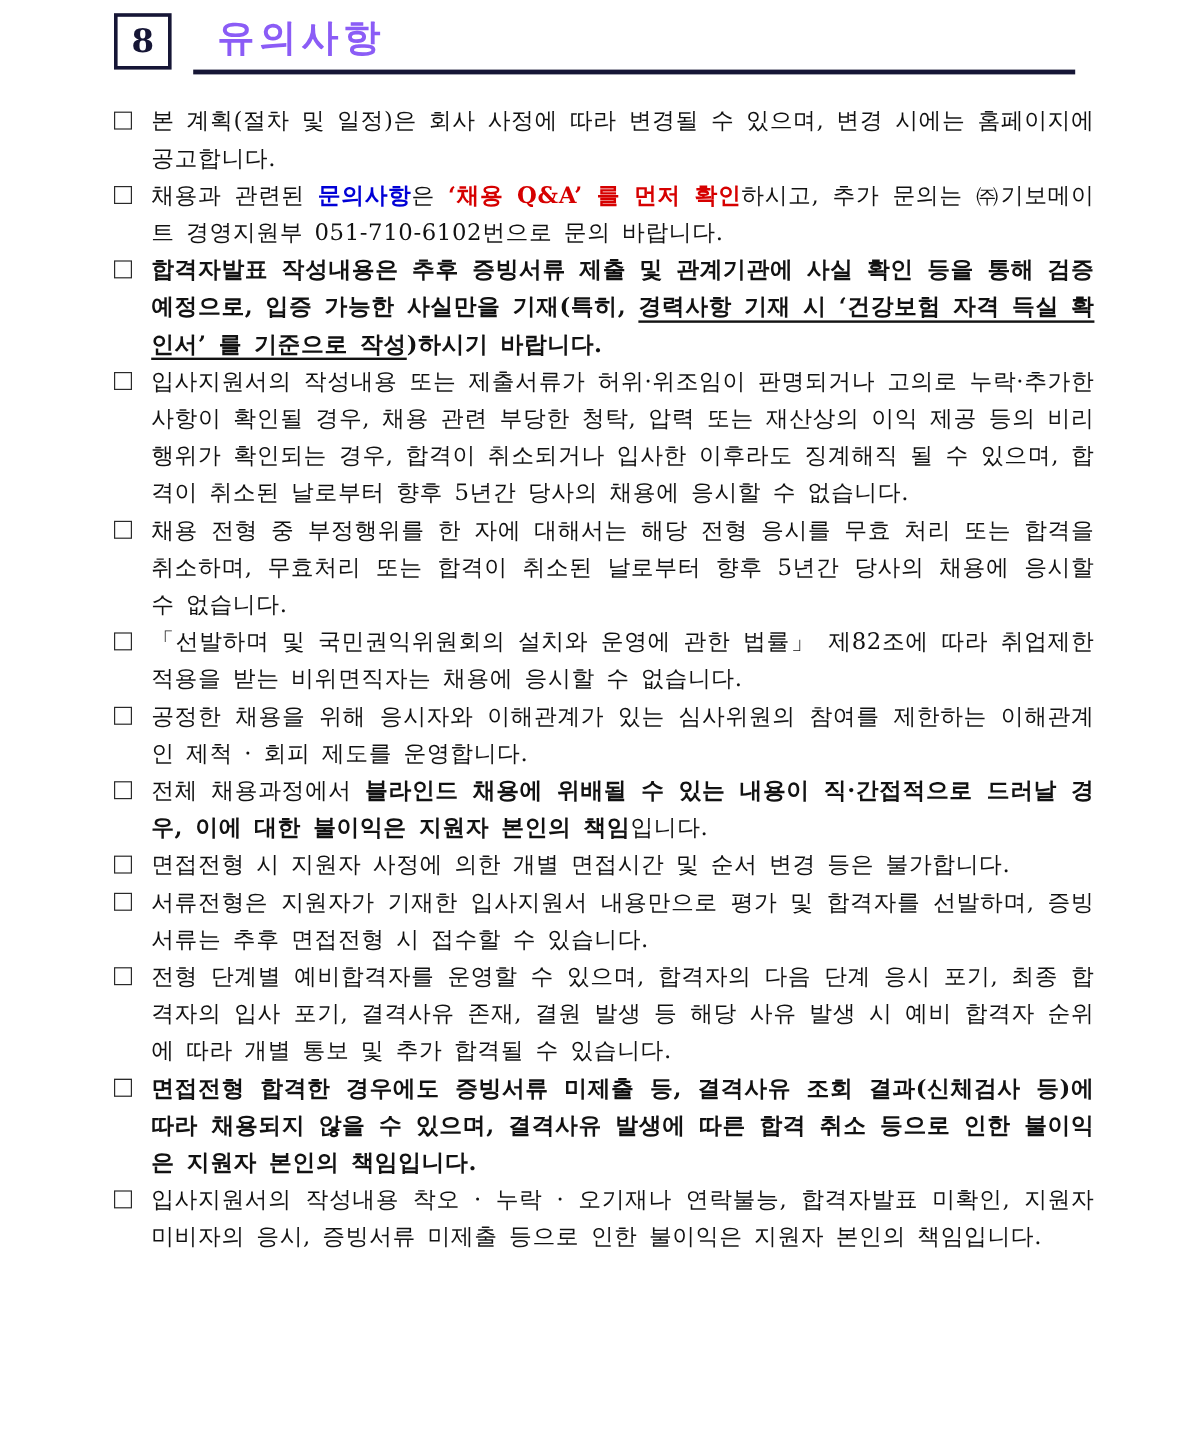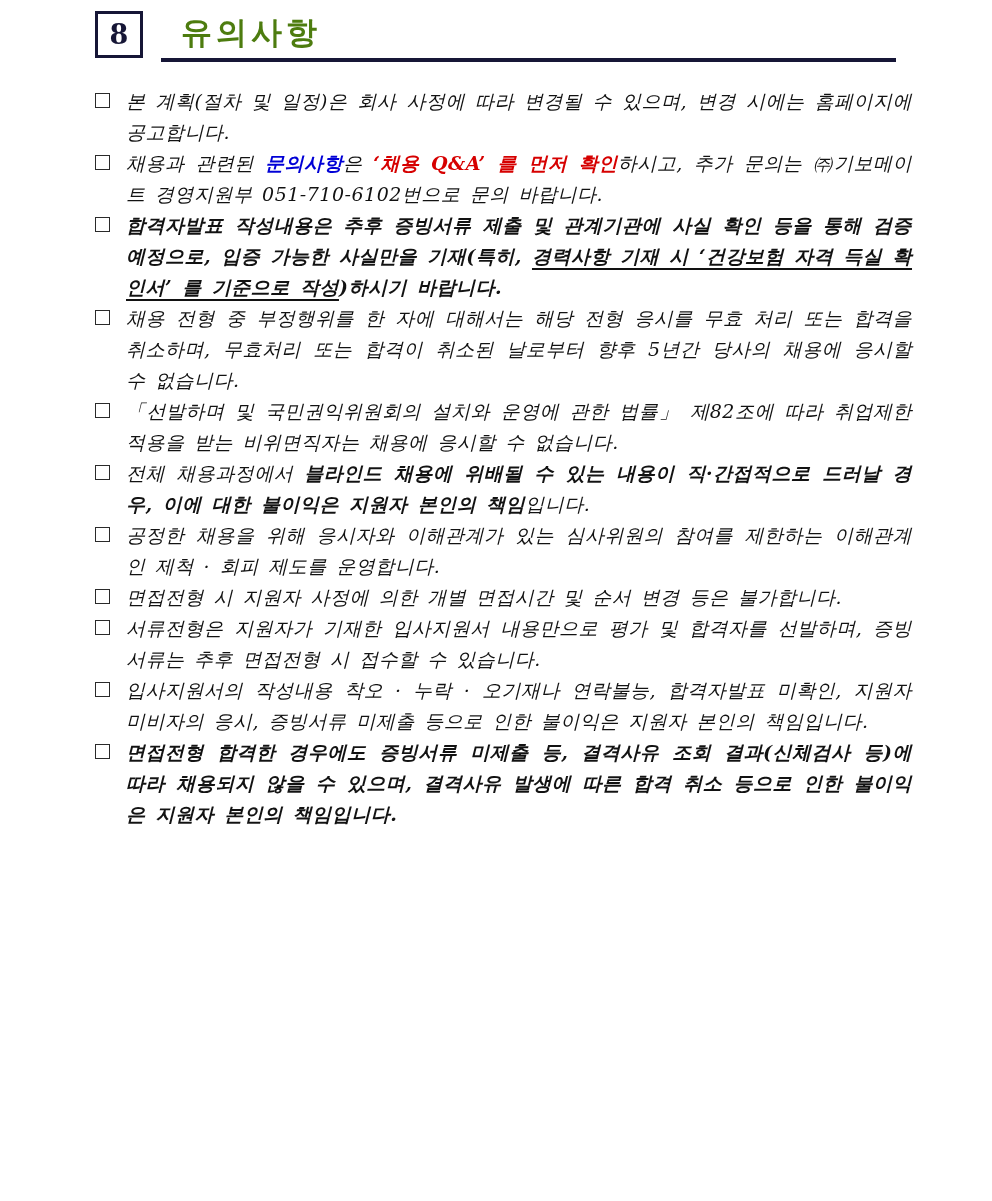--- a/index.html
+++ b/index.html
@@ -43,36 +43,35 @@
     width: 735px;
     margin-left: 18px;
     border-bottom: 4px solid var(--navy);
     padding: 2px 0 4px 20px;
   }
   .title {
     font-family: "DejaVu Sans", "Liberation Sans", sans-serif;
     font-size: 31px;
     font-weight: 800;
     letter-spacing: 4px;
-    color: #4d7c0f;
+    color: #8b5cf6;
     line-height: 1.35;
   }
   
   .notices {
     margin-top: 24px;
     font-size: 19px;
     line-height: 31px;
     text-align: justify;
     word-spacing: 3px;
     letter-spacing: 0.5px;
   }
   .notice {
     position: relative;
     padding-left: 31px;
-    font-style: italic;
   }
   .checkbox {
     position: absolute;
     left: 0;
     top: 7px;
     width: 15px;
     height: 15px;
     border: 1.6px solid #2a2a2a;
     background: #ffffff;
   }
@@ -92,24 +91,25 @@
     </div>
     <div class="title-wrap">
       <span class="title">유의사항</span>
     </div>
   </div>
 
   <div class="notices">
       <div class="notice"><span class="checkbox"></span><span class="notice-text"><span class="seg-n">본 계획(절차 및 일정)은 회사 사정에 따라 변경될 수 있으며, 변경 시에는 홈페이지에 공고합니다.</span></span></div>
       <div class="notice"><span class="checkbox"></span><span class="notice-text"><span class="seg-n">채용과 관련된 </span><span class="seg-blue">문의사항</span><span class="seg-n">은 </span><span class="seg-red">‘채용 Q&amp;A’ 를 먼저 확인</span><span class="seg-n">하시고, 추가 문의는 ㈜기보메이트 경영지원부 051-710-6102번으로 문의 바랍니다.</span></span></div>
       <div class="notice"><span class="checkbox"></span><span class="notice-text"><span class="seg-b">합격자발표 작성내용은 추후 증빙서류 제출 및 관계기관에 사실 확인 등을 통해 검증 예정으로, 입증 가능한 사실만을 기재(특히, </span><span class="seg-bu">경력사항 기재 시 ‘건강보험 자격 득실 확인서’ 를 기준으로 작성</span><span class="seg-b">)하시기 바랍니다.</span></span></div>
-      <div class="notice"><span class="checkbox"></span></div>
+      <div class="notice"><span class="checkbox"></span><span class="notice-text"><span class="seg-n">입사지원서의 작성내용 또는 제출서류가 허위·위조임이 판명되거나 고의로 누락·추가한 사항이 확인될 경우, 채용 관련 부당한 청탁, 압력 또는 재산상의 이익 제공 등의 비리행위가 확인되는 경우, 합격이 취소되거나 입사한 이후라도 징계해직 될 수 있으며, 합격이 취소된 날로부터 향후 5년간 당사의 채용에 응시할 수 없습니다.</span></span></div>
       <div class="notice"><span class="checkbox"></span><span class="notice-text"><span class="seg-n">채용 전형 중 부정행위를 한 자에 대해서는 해당 전형 응시를 무효 처리 또는 합격을 취소하며, 무효처리 또는 합격이 취소된 날로부터 향후 5년간 당사의 채용에 응시할 수 없습니다.</span></span></div>
       <div class="notice"><span class="checkbox"></span><span class="notice-text"><span class="seg-n">「선발하며 및 국민권익위원회의 설치와 운영에 관한 법률」 제82조에 따라 취업제한 적용을 받는 비위면직자는 채용에 응시할 수 없습니다.</span></span></div>
+      <div class="notice"><span class="checkbox"></span><span class="notice-text"><span class="seg-n">공정한 채용을 위해 응시자와 이해관계가 있는 심사위원의 참여를 제한하는 이해관계인 제척 · 회피 제도를 운영합니다.</span></span></div>
       <div class="notice"><span class="checkbox"></span><span class="notice-text"><span class="seg-n">전체 채용과정에서 </span><span class="seg-b">블라인드 채용에 위배될 수 있는 내용이 직·간접적으로 드러날 경우, 이에 대한 불이익은 지원자 본인의 책임</span><span class="seg-n">입니다.</span></span></div>
-      <div class="notice"><span class="checkbox"></span><span class="notice-text"><span class="seg-n">공정한 채용을 위해 응시자와 이해관계가 있는 심사위원의 참여를 제한하는 이해관계인 제척 · 회피 제도를 운영합니다.</span></span></div>
       <div class="notice"><span class="checkbox"></span><span class="notice-text"><span class="seg-n">면접전형 시 지원자 사정에 의한 개별 면접시간 및 순서 변경 등은 불가합니다.</span></span></div>
       <div class="notice"><span class="checkbox"></span><span class="notice-text"><span class="seg-n">서류전형은 지원자가 기재한 입사지원서 내용만으로 평가 및 합격자를 선발하며, 증빙서류는 추후 면접전형 시 접수할 수 있습니다.</span></span></div>
+      <div class="notice"><span class="checkbox"></span><span class="notice-text"><span class="seg-n">전형 단계별 예비합격자를 운영할 수 있으며, 합격자의 다음 단계 응시 포기, 최종 합격자의 입사 포기, 결격사유 존재, 결원 발생 등 해당 사유 발생 시 예비 합격자 순위에 따라 개별 통보 및 추가 합격될 수 있습니다.</span></span></div>
       <div class="notice"><span class="checkbox"></span></div>
+      <div class="notice"><span class="checkbox"></span><span class="notice-text"><span class="seg-b">면접전형 합격한 경우에도 증빙서류 미제출 등, 결격사유 조회 결과(신체검사 등)에 따라 채용되지 않을 수 있으며, 결격사유 발생에 따른 합격 취소 등으로 인한 불이익은 지원자 본인의 책임입니다.</span></span></div>
       <div class="notice"><span class="checkbox"></span><span class="notice-text"><span class="seg-n">입사지원서의 작성내용 착오 · 누락 · 오기재나 연락불능, 합격자발표 미확인, 지원자 미비자의 응시, 증빙서류 미제출 등으로 인한 불이익은 지원자 본인의 책임입니다.</span></span></div>
-      <div class="notice"><span class="checkbox"></span><span class="notice-text"><span class="seg-b">면접전형 합격한 경우에도 증빙서류 미제출 등, 결격사유 조회 결과(신체검사 등)에 따라 채용되지 않을 수 있으며, 결격사유 발생에 따른 합격 취소 등으로 인한 불이익은 지원자 본인의 책임입니다.</span></span></div>
     </div>
 </div>
 
 </body></html>

